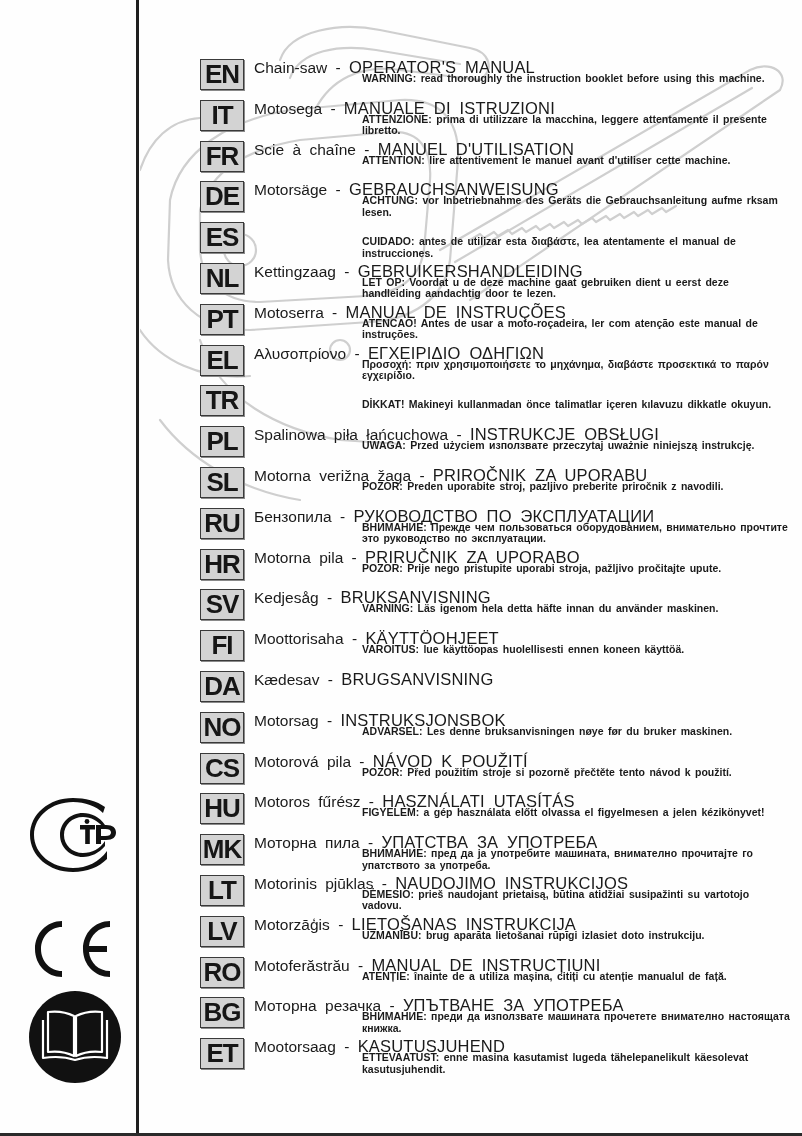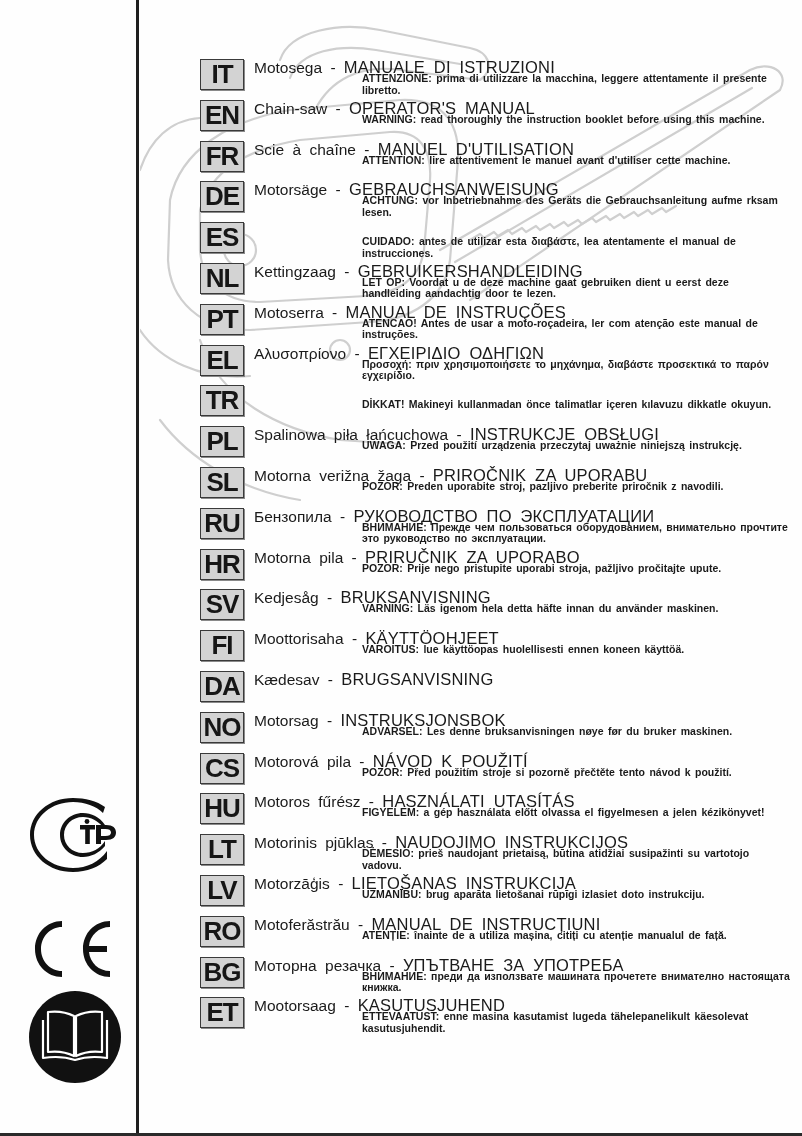--- a/index.html
+++ b/index.html
@@ -128,46 +128,46 @@
       <circle cx="200" cy="350" r="10"></circle>
     </g>
   </svg>
 
   <div class="left-rule"></div>
   <div class="bottom-rule"></div>
 
   <div class="lang-list">
 
     <div class="lang-row">
+      <div class="badge">EN</div>
+      <div class="title-line">
+        <span>Chain-saw</span>
+        <span> - </span>
+        <span class="manual-name">OPERATOR'S MANUAL</span>
+      </div>
+      <div class="detail">
+        <span class="warn-label">WARNING:</span>
+        <span>read thoroughly the instruction booklet before using this machine.</span>
+      </div>
+    </div>
+
+    <div class="lang-row">
       <div class="badge">IT</div>
       <div class="title-line">
         <span>Motosega</span>
         <span> - </span>
         <span class="manual-name">MANUALE DI ISTRUZIONI</span>
       </div>
       <div class="detail">
         <span class="warn-label">ATTENZIONE:</span>
         <span>prima di utilizzare la macchina, leggere attentamente il presente libretto.</span>
       </div>
     </div>
 
     <div class="lang-row">
-      <div class="badge">EN</div>
-      <div class="title-line">
-        <span>Chain-saw</span>
-        <span> - </span>
-        <span class="manual-name">OPERATOR'S MANUAL</span>
-      </div>
-      <div class="detail">
-        <span class="warn-label">WARNING:</span>
-        <span>read thoroughly the instruction booklet before using this machine.</span>
-      </div>
-    </div>
-
-    <div class="lang-row">
       <div class="badge">FR</div>
       <div class="title-line">
         <span>Scie à chaîne</span>
         <span> - </span>
         <span class="manual-name">MANUEL D'UTILISATION</span>
       </div>
       <div class="detail">
         <span class="warn-label">ATTENTION:</span>
         <span>lire attentivement le manuel avant d'utiliser cette machine.</span>
       </div>
@@ -243,21 +243,21 @@
 
     <div class="lang-row">
       <div class="badge">PL</div>
       <div class="title-line">
         <span>Spalinowa piła łańcuchowa</span>
         <span> - </span>
         <span class="manual-name">INSTRUKCJE OBSŁUGI</span>
       </div>
       <div class="detail">
         <span class="warn-label">UWAGA:</span>
-        <span>Przed použití urządzenia przeczytaj uważnie niniejszą instrukcję.</span>
+        <span>Przed użyciem използвате przeczytaj uważnie niniejszą instrukcję.</span>
       </div>
     </div>
 
     <div class="lang-row">
       <div class="badge">SL</div>
       <div class="title-line">
         <span>Motorna verižna žaga</span>
         <span> - </span>
         <span class="manual-name">PRIROČNIK ZA UPORABU</span>
       </div>
@@ -360,20 +360,32 @@
         <span>Motoros fűrész</span>
         <span> - </span>
         <span class="manual-name">HASZNÁLATI UTASÍTÁS</span>
       </div>
       <div class="detail">
         <span class="warn-label">FIGYELEM:</span>
         <span>a gép használata előtt olvassa el figyelmesen a jelen kézikönyvet!</span>
       </div>
     </div>
 
+    <div class="lang-row">
+      <div class="badge">MK</div>
+      <div class="title-line">
+        <span>Моторна пила</span>
+        <span> - </span>
+        <span class="manual-name">УПАТСТВА ЗА УПОТРЕБА</span>
+      </div>
+      <div class="detail">
+        <span class="warn-label">ВНИМАНИЕ:</span>
+        <span>пред да ја употребите машината, внимателно прочитајте го упатството за употреба.</span>
+      </div>
+    </div>
 
     <div class="lang-row">
       <div class="badge">LT</div>
       <div class="title-line">
         <span>Motorinis pjūklas</span>
         <span> - </span>
         <span class="manual-name">NAUDOJIMO INSTRUKCIJOS</span>
       </div>
       <div class="detail">
         <span class="warn-label">DĖMESIO:</span>

